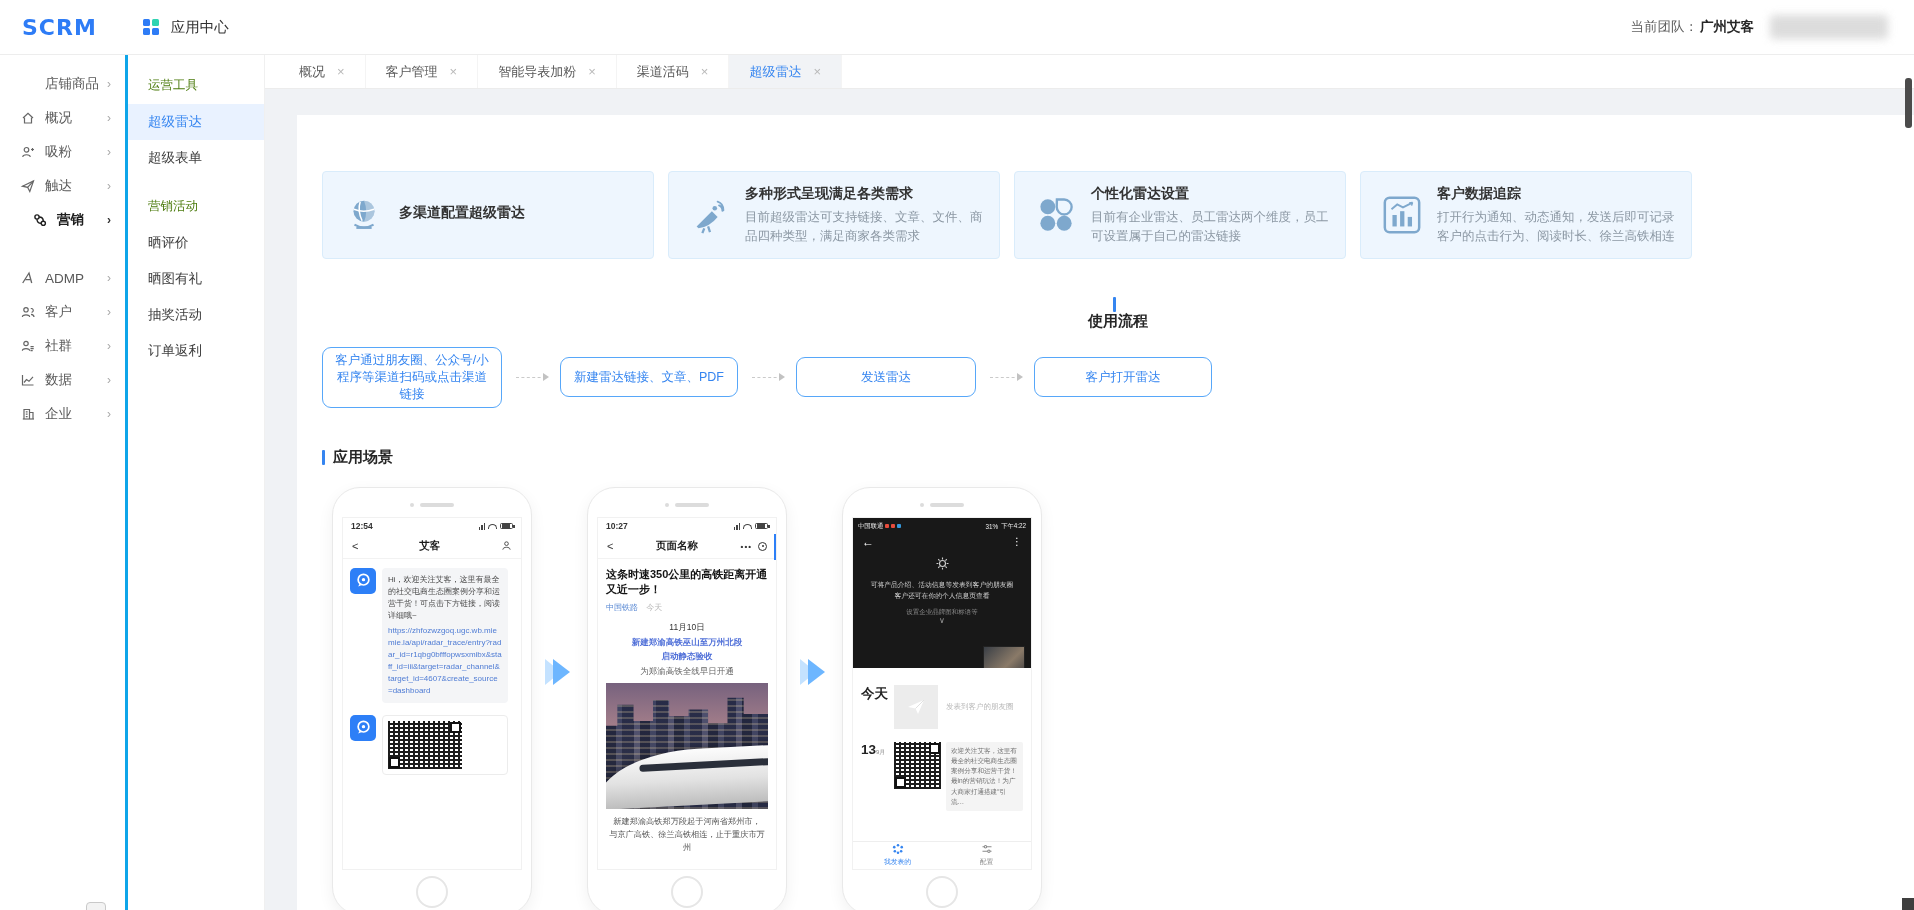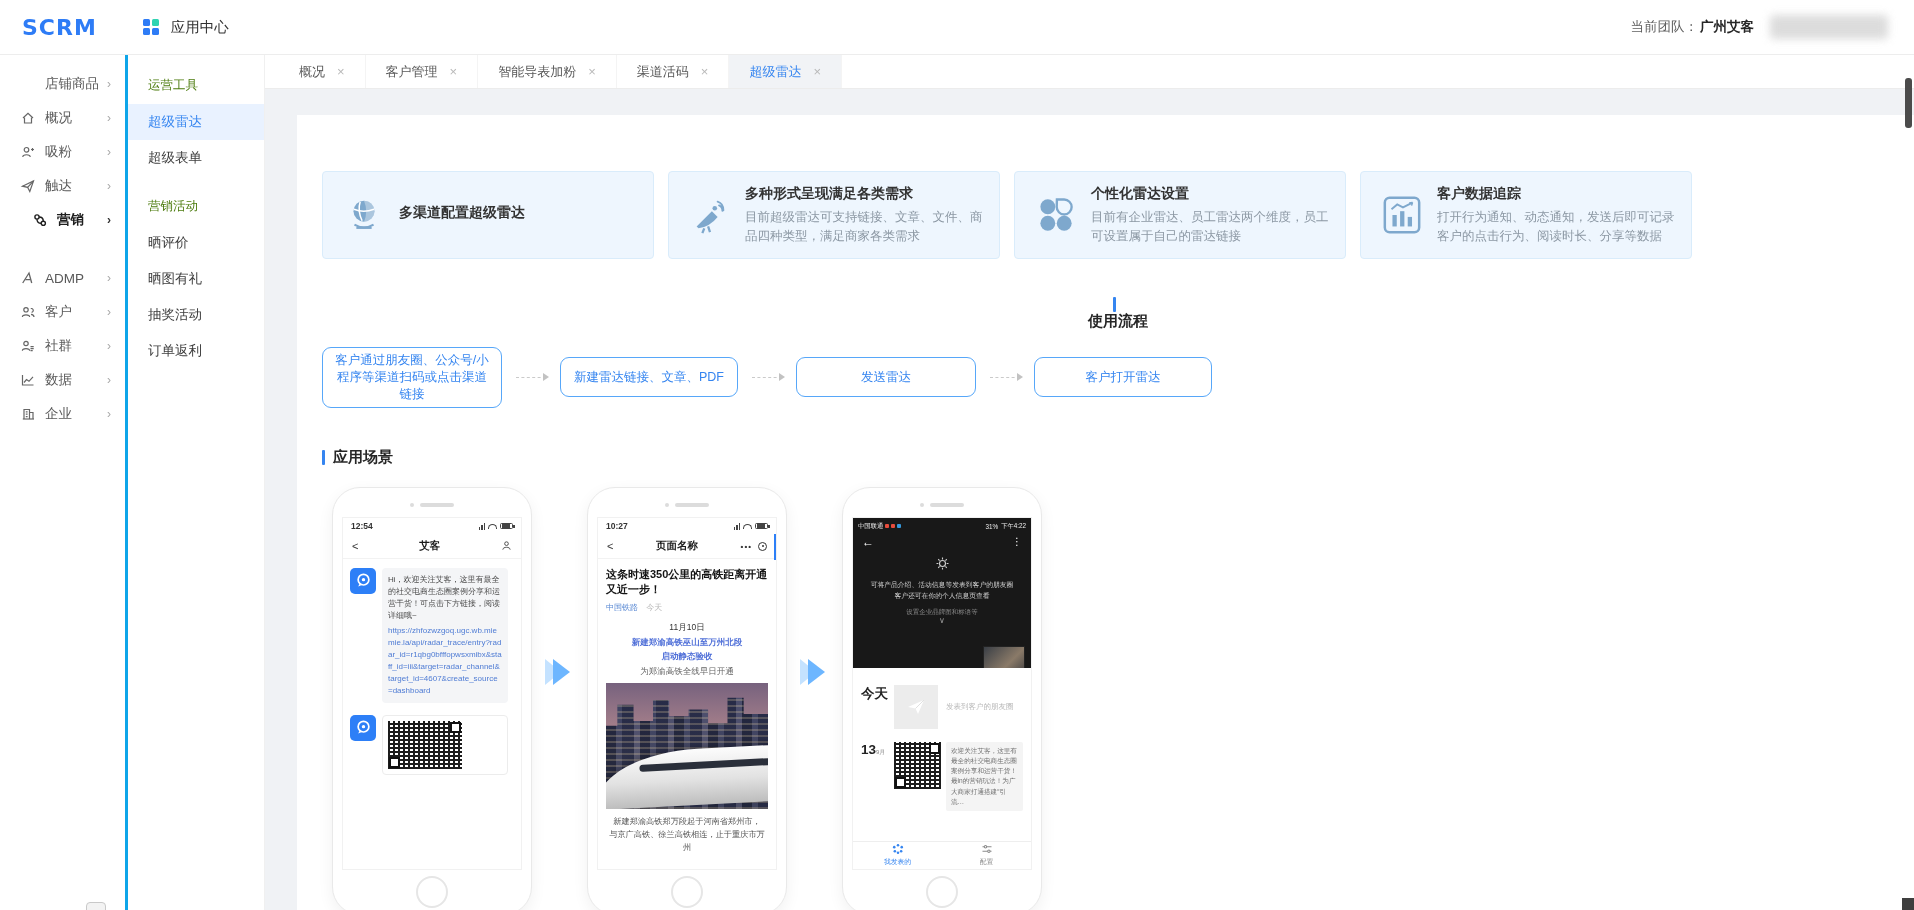--- a/index.html
+++ b/index.html
@@ -386,21 +386,21 @@
                     <rect x="4" y="4" width="36" height="36" rx="5" fill="none" stroke="#7ea8cd" stroke-width="2.6"></rect>
                     <rect x="12" y="22" width="4.5" height="12" fill="#7ea8cd"></rect>
                     <rect x="20" y="18" width="4.5" height="16" fill="#7ea8cd"></rect>
                     <rect x="28" y="24" width="4.5" height="10" fill="#7ea8cd"></rect>
                     <path d="M11 16 L17 11 L23 14 L33 9" stroke="#7ea8cd" stroke-width="2" fill="none"></path>
                     <path d="M33 9 l-3.5.5 M33 9 l-1 3.2" stroke="#7ea8cd" stroke-width="1.6" fill="none"></path>
                   </svg>
               </span>
               <div class="card-body">
                 <div class="card-title">客户数据追踪</div>
-                <div class="card-desc">打开行为通知、动态通知，发送后即可记录客户的点击行为、阅读时长、分享等数据</div>
+                <div class="card-desc">打开行为通知、动态通知，发送后即可记录客户的点击行为、阅读时长、徐兰高铁相连</div>
               </div>
             </div>
           </div>
 
           <div class="sec-head flow-head">
             <span class="sec-bar"></span>
             <span class="sec-title">使用流程</span>
           </div>
           <div class="flow-row">
             <div class="step w1">客户通过朋友圈、公众号/小程序等渠道扫码或点击渠道链接</div>

